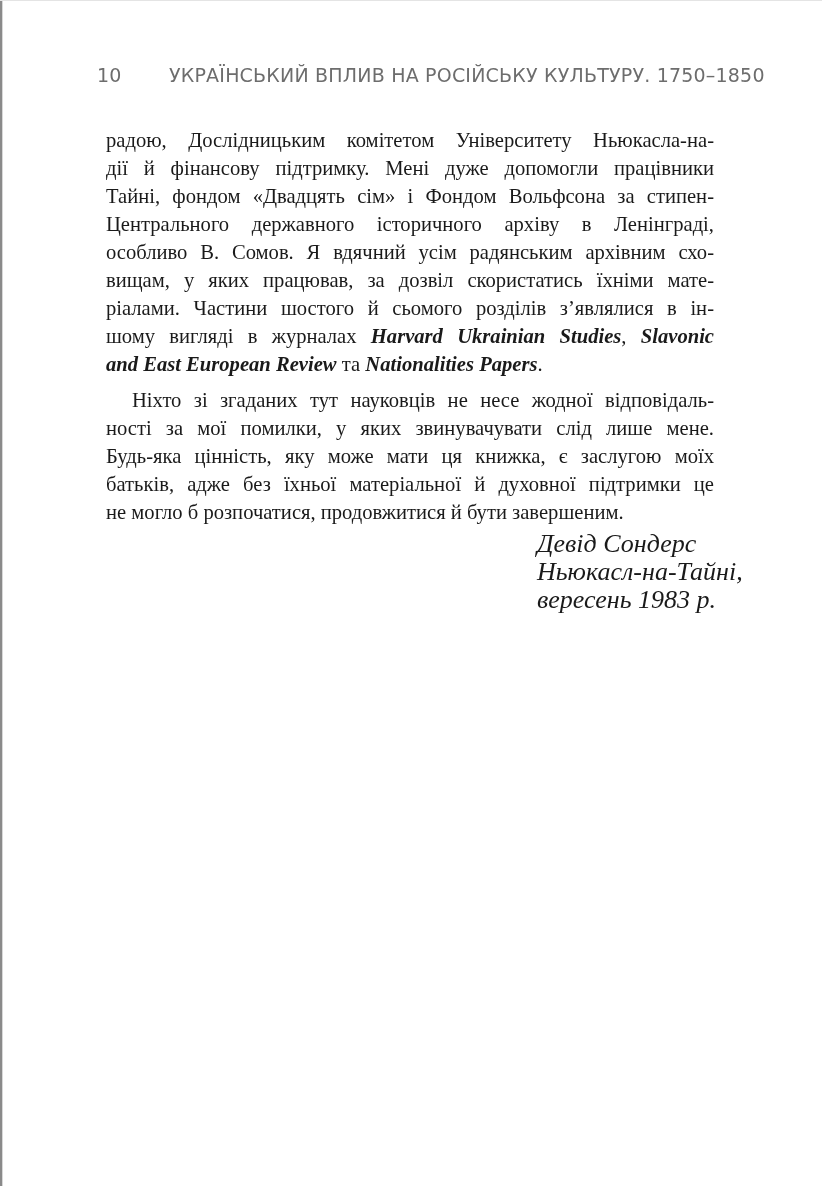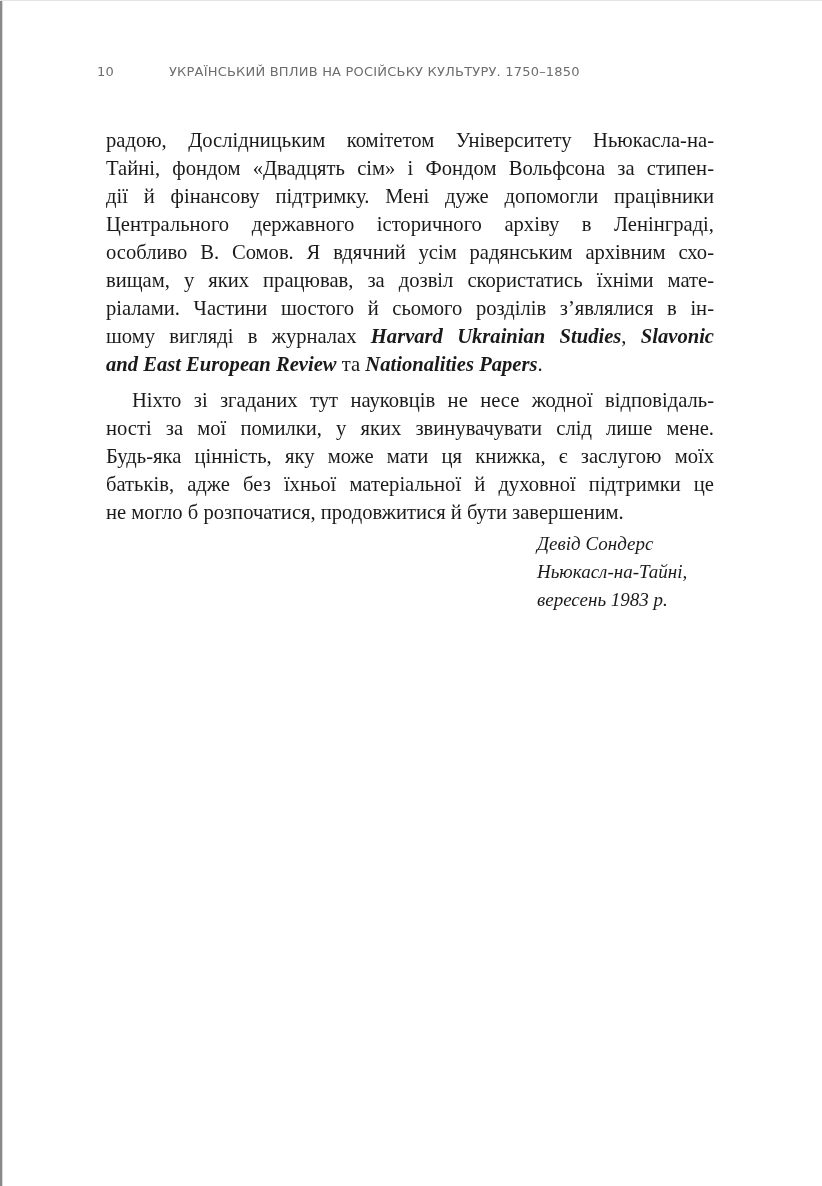--- a/index.html
+++ b/index.html
@@ -37,21 +37,21 @@
       height: 1px;
       background: #e4e4e4;
     }
     .running-head {
       position: absolute;
       top: 64px;
       left: 97px;
       right: 100px;
       height: 24px;
       font-family: "DejaVu Sans", sans-serif;
-      font-size: 13px;
+      font-size: 19px;
       color: #6d6d6d;
       letter-spacing: 0.2px;
     }
     .folio {
       position: absolute;
       left: 0;
       top: 0;
     }
     .running-title {
       position: absolute;
@@ -90,21 +90,21 @@
     .it {
       font-style: italic;
       font-weight: bold;
     }
     .signature {
       position: absolute;
       left: 537px;
       top: 530px;
       font-family: "Liberation Serif", serif;
       font-style: italic;
-      font-size: 19px;
+      font-size: 26px;
       line-height: 28px;
       color: #1a1a1a;
     }
     .signature div {
       height: 28px;
       white-space: nowrap;
     }
   </style>
 </head>
 <body>
@@ -114,22 +114,22 @@
 <div class="top-edge"></div>
 
 <div class="running-head">
   <span class="folio">10</span>
   <span class="running-title">УКРАЇНСЬКИЙ ВПЛИВ НА РОСІЙСЬКУ КУЛЬТУРУ. 1750–1850</span>
 </div>
 
 <div class="body-text" id="body-text">
     <div class="para">
       <span class="line"><span>радою, Дослідницьким комітетом Університету Ньюкасла-на-</span></span>
+      <span class="line"><span>дії й фінансову підтримку. Мені дуже допомогли працівники</span></span>
       <span class="line"><span>Тайні, фондом «Двадцять сім» і Фондом Вольфсона за стипен-</span></span>
-      <span class="line"><span>дії й фінансову підтримку. Мені дуже допомогли працівники</span></span>
       <span class="line"><span>Центрального державного історичного архіву в Ленінграді,</span></span>
       <span class="line"><span>особливо В. Сомов. Я вдячний усім радянським архівним схо-</span></span>
       <span class="line"><span>вищам, у яких працював, за дозвіл скористатись їхніми мате-</span></span>
       <span class="line"><span>ріалами. Частини шостого й сьомого розділів з’являлися в ін-</span></span>
       <span class="line"><span>шому вигляді в журналах </span><span class="it">Harvard Ukrainian Studies</span><span>, </span><span class="it">Slavonic</span></span>
       <span class="line last"><span class="it">and East European Review</span><span> та </span><span class="it">Nationalities Papers</span><span>.</span></span>
     </div>
     <div class="para">
       <span class="line indent"><span>Ніхто зі згаданих тут науковців не несе жодної відповідаль-</span></span>
       <span class="line"><span>ності за мої помилки, у яких звинувачувати слід лише мене.</span></span>

